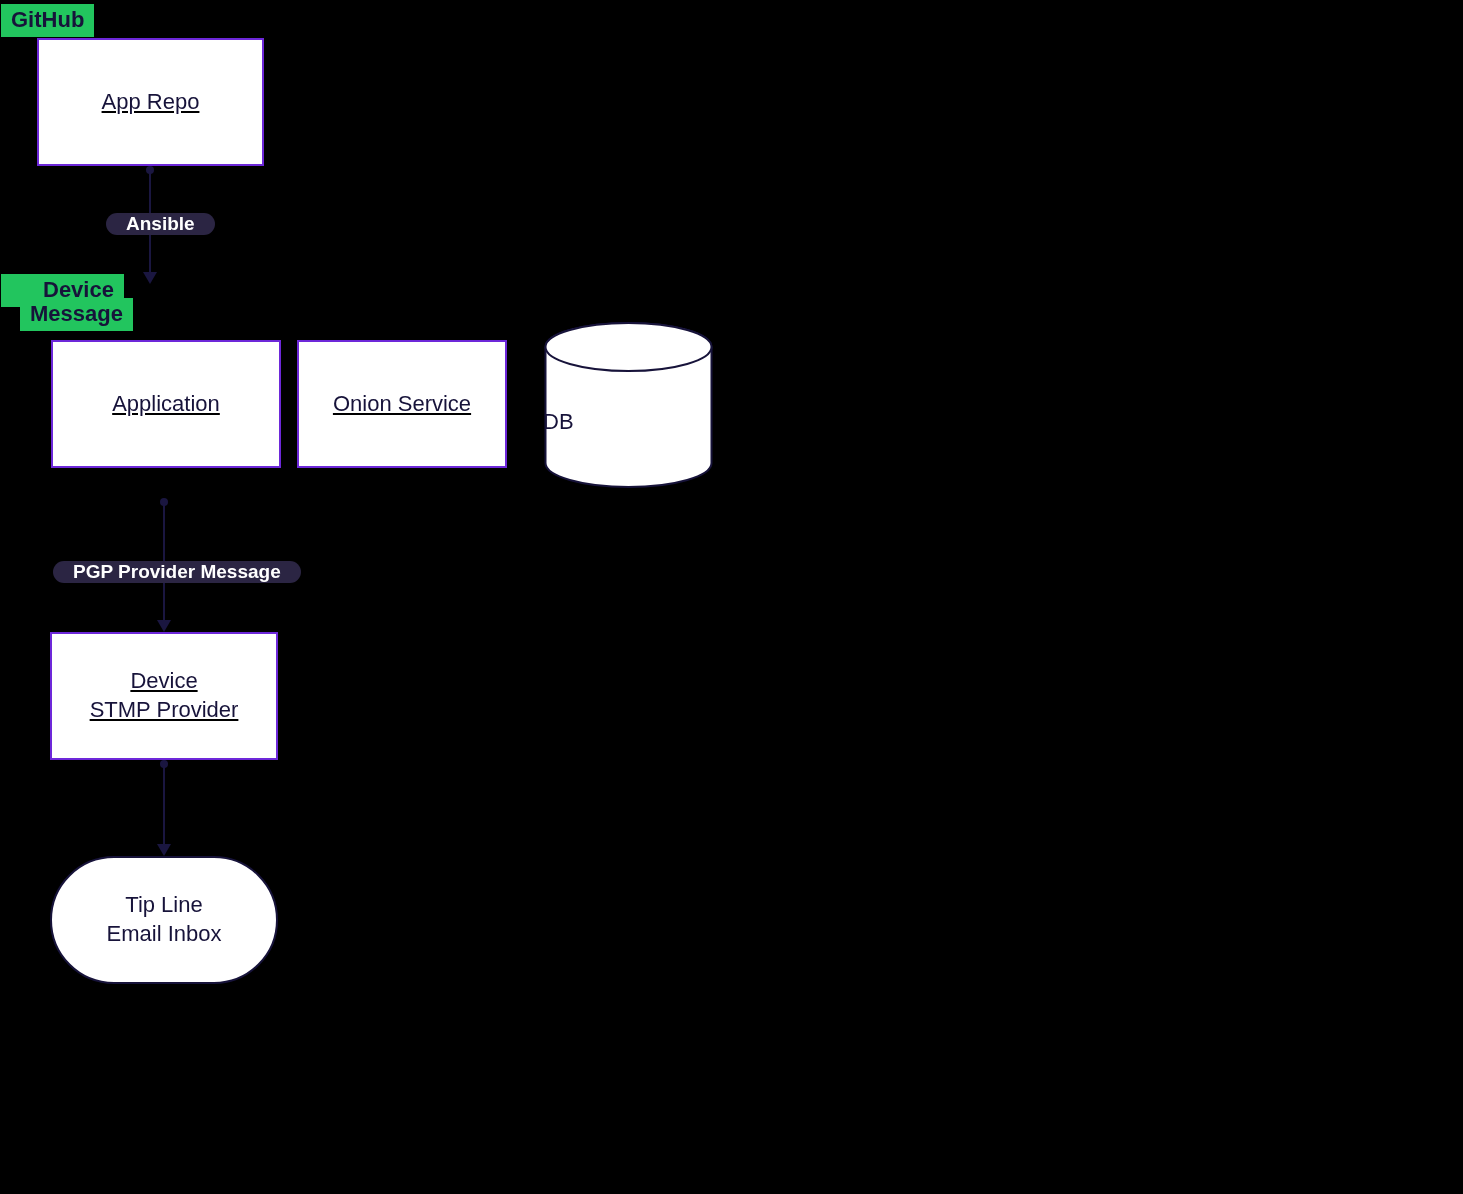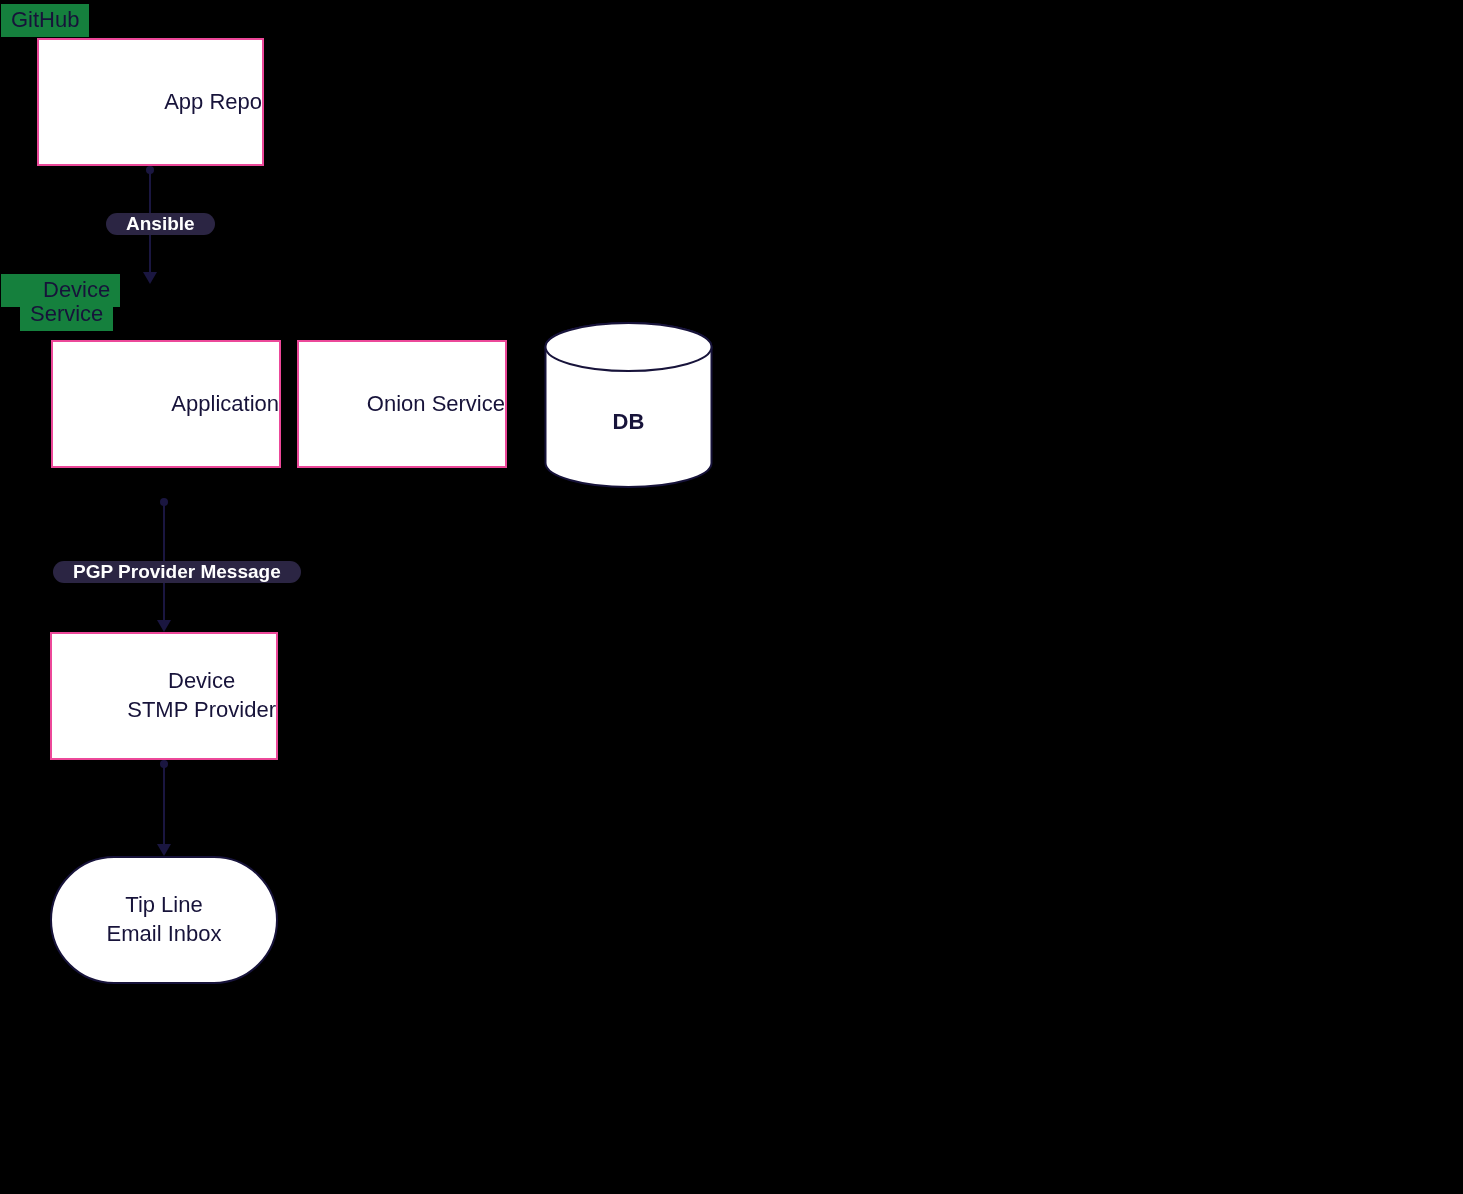--- a/index.html
+++ b/index.html
@@ -6,35 +6,36 @@
   body {
     background: #000;
     width: 1463px;
     height: 1194px;
     position: relative;
     font-family: -apple-system, BlinkMacSystemFont, "Segoe UI", Helvetica, Arial, sans-serif;
     overflow: hidden;
   }
   .tag {
     position: absolute;
-    background: #15803d;
+    background: #22c55e;
     color: #17133a;
-    font-weight: 400;
+    font-weight: 700;
     font-size: 22px;
     padding: 2px 10px;
     line-height: 1.3;
   }
   .box {
     position: absolute;
     background: #fff;
-    border: 2px solid #ec4899;
+    border: 2px solid #6d28d9;
     display: flex;
     align-items: center;
-    justify-content: flex-end;
+    justify-content: center;
     text-align: center;
+    text-decoration: underline;
   }
   .box-label {
     color: #17133a;
     font-size: 22px;
     font-weight: 400;
     line-height: 1.3;
     white-space: pre-line;
   }
   .pill {
     position: absolute;
@@ -46,24 +47,24 @@
     border-radius: 24px;
     white-space: nowrap;
   }
   .cylinder {
     position: absolute;
   }
   .cylinder svg { display: block; }
   .cyl-label {
     position: absolute;
     left: 0; right: 0;
-    text-align: center;
+    text-align: left;
     color: #17133a;
     font-size: 22px;
-    font-weight: 700;
+    font-weight: 400;
   }
   .rounded-box {
     position: absolute;
     background: #fff;
     border: 2px solid #17133a;
     display: flex;
     align-items: center;
     justify-content: center;
     text-align: center;
   }
@@ -89,21 +90,21 @@
     transform: translate(-50%, 0);
   }
 </style>
 </head>
 <body>
 
 <div class="tag" style="left:1px; top:4px;">GitHub</div>
 
 <div class="tag" style="left:1px; top:274px;padding-left:42px;">Device</div>
 
-<div class="tag" style="left:20px; top:298px;">Service</div>
+<div class="tag" style="left:20px; top:298px;">Message</div>
 
 <div class="box" style="left:37px; top:38px; width:227px; height:128px;">
   <span class="box-label">App Repo</span>
 </div>
 
 <div class="arrow-dot" style="left:150px; top:170px;"></div>
 <div class="arrow-line" style="left:149px; top:170px; height:104px;"></div>
 <div class="arrow-head" style="left:150px; top:272px;"></div>
 
 <div class="pill" style="left:106px; top:213px;">Ansible</div>

